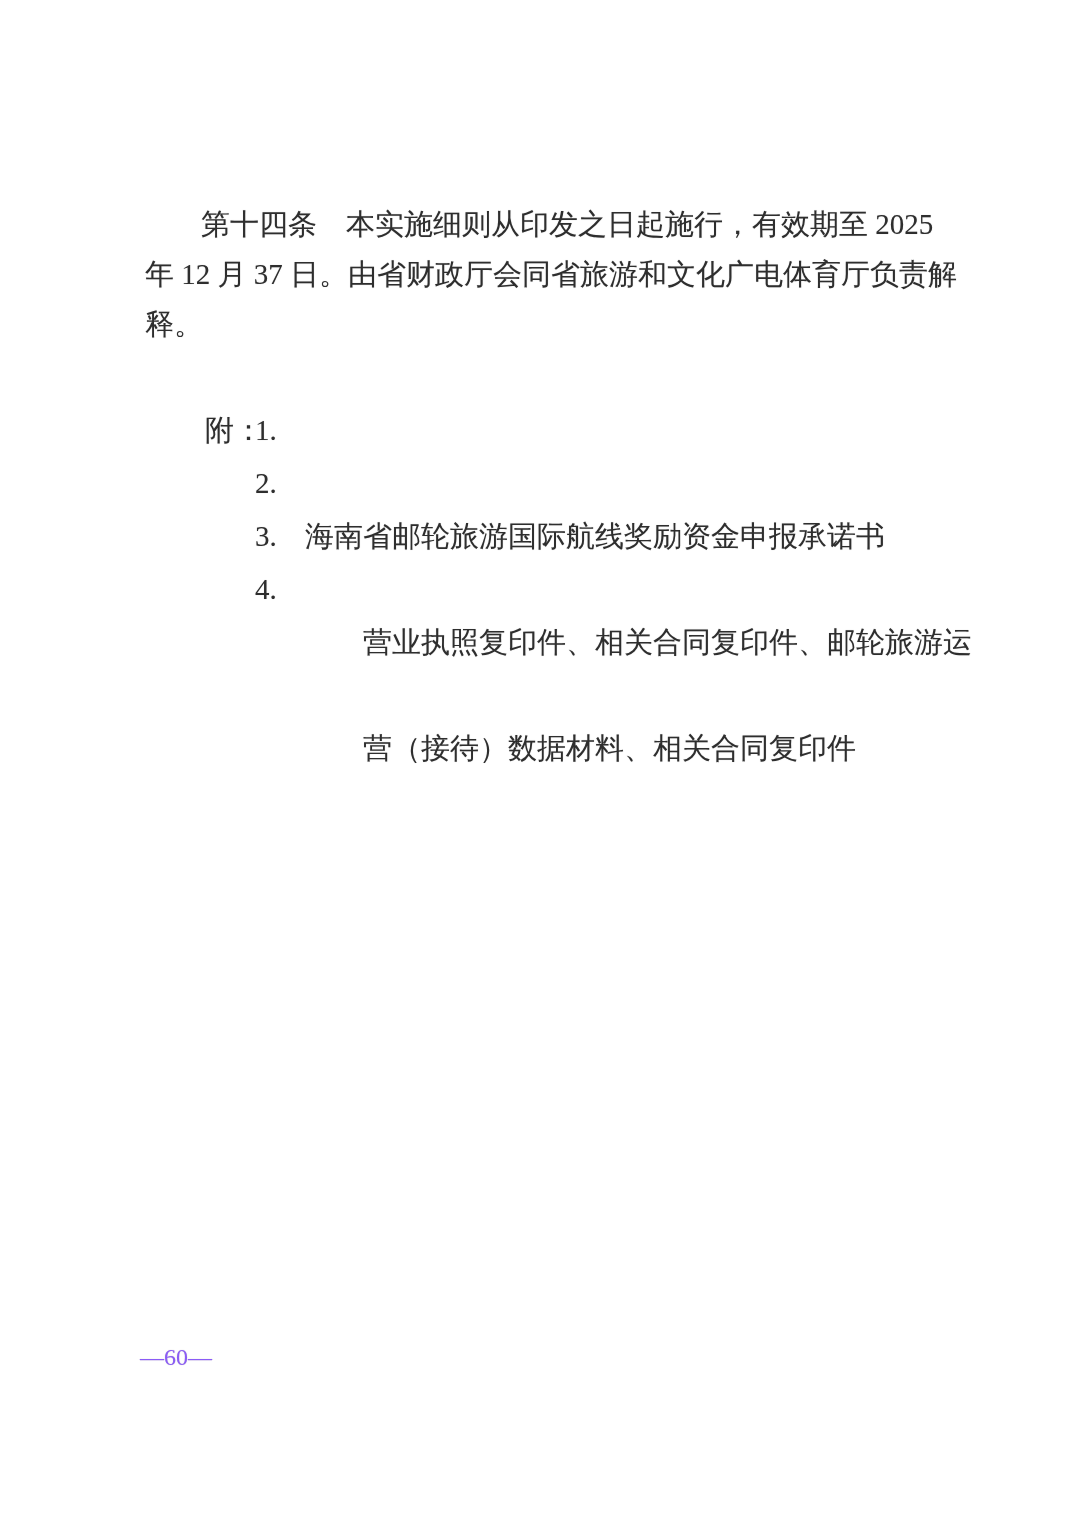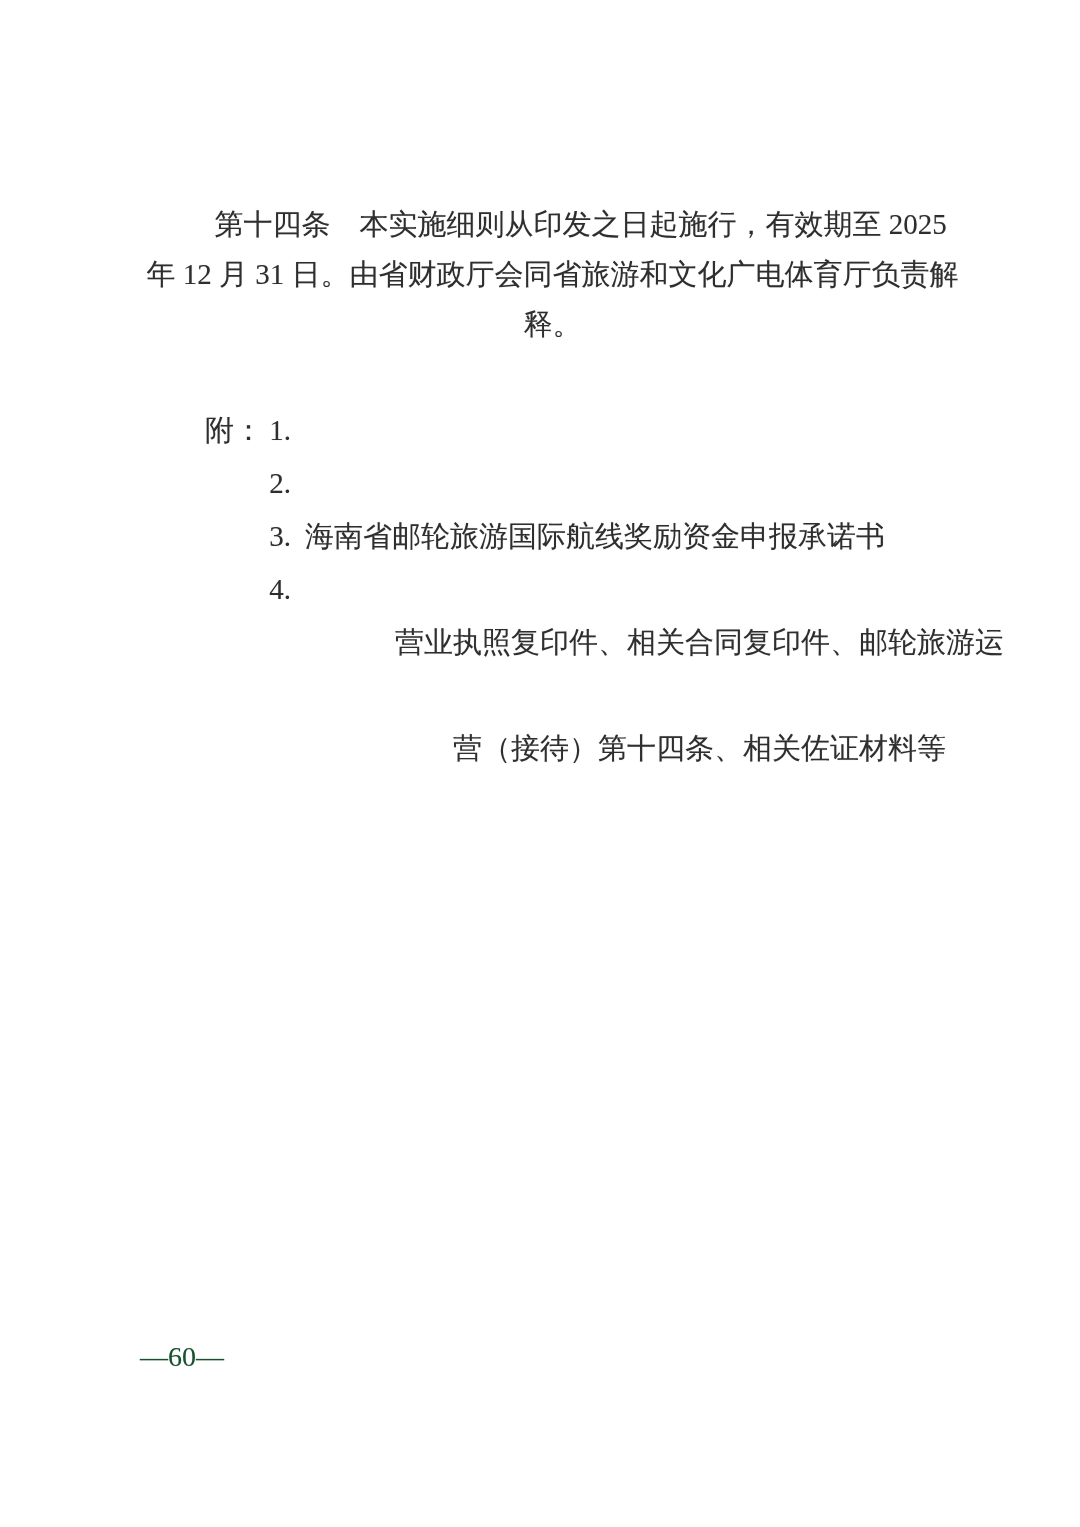--- a/index.html
+++ b/index.html
@@ -9,21 +9,20 @@
   }
   .page {
     position: relative;
     width: 1080px;
     height: 1527px;
     background: #ffffff;
     overflow: hidden;
     font-family: "Liberation Serif", "DejaVu Serif", serif;
     color: #2e2e2e;
     text-shadow: 0 0 1px rgba(40,40,40,0.25); 
-    text-align: center;
   }
   
   .article {
     position: absolute;
     left: 145px;
     top: 199px;
     width: 815px;
     font-size: 29px;
     line-height: 50px;
   }
@@ -53,41 +52,40 @@
   .att-num {
     width: 50px;
     flex: 0 0 50px;
     white-space: pre;
   }
   .att-text {
     white-space: pre;
   }
   .att-text .cont-line {
     white-space: pre;
-    margin-left: 32px;
   }
   
   .page-number {
     position: absolute;
     left: 140px;
     top: 1339px;
-    font-size: 28px;
+    font-size: 24px;
     line-height: 36px;
-    color: #14532d;
+    color: #8b5cf6;
     white-space: pre;
   }
 </style>
 </head>
 <body>
 
 <div class="page">
 
   <div class="article">
     <div class="line indent">第十四条　本实施细则从印发之日起施行，有效期至 2025</div>
-    <div class="line">年 12 月 31 日。由省财政厅会同省旅游和文化广电体育厅负责解</div>
+    <div class="line">年 12 月 37 日。由省财政厅会同省旅游和文化广电体育厅负责解</div>
     <div class="line">释。</div>
   </div>
 
   <div class="attachments">
 
     <div class="att-row">
       <span class="att-label">附：</span>
       <span class="att-num">1.</span>
     </div>
 
@@ -100,21 +98,21 @@
       <span class="att-label"></span>
       <span class="att-num">3.</span>
       <span class="att-text">海南省邮轮旅游国际航线奖励资金申报承诺书</span>
     </div>
 
     <div class="att-row">
       <span class="att-label"></span>
       <span class="att-num">4.</span>
       <span class="att-text">
         <span class="cont-line">营业执照复印件、相关合同复印件、邮轮旅游运</span><br>
-        <span class="cont-line">营（接待）第十四条、相关佐证材料等</span>
+        <span class="cont-line">营（接待）数据材料、相关合同复印件</span>
       </span>
     </div>
 
   </div>
 
   <div class="page-number">—60—</div>
 
 </div>
 
 </body></html>

